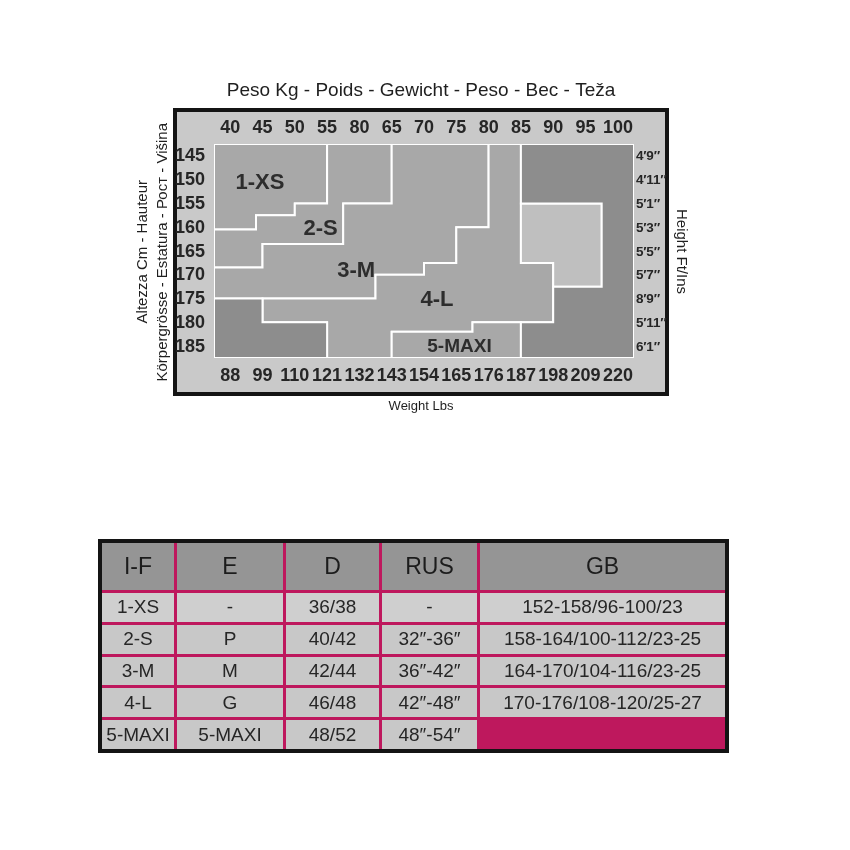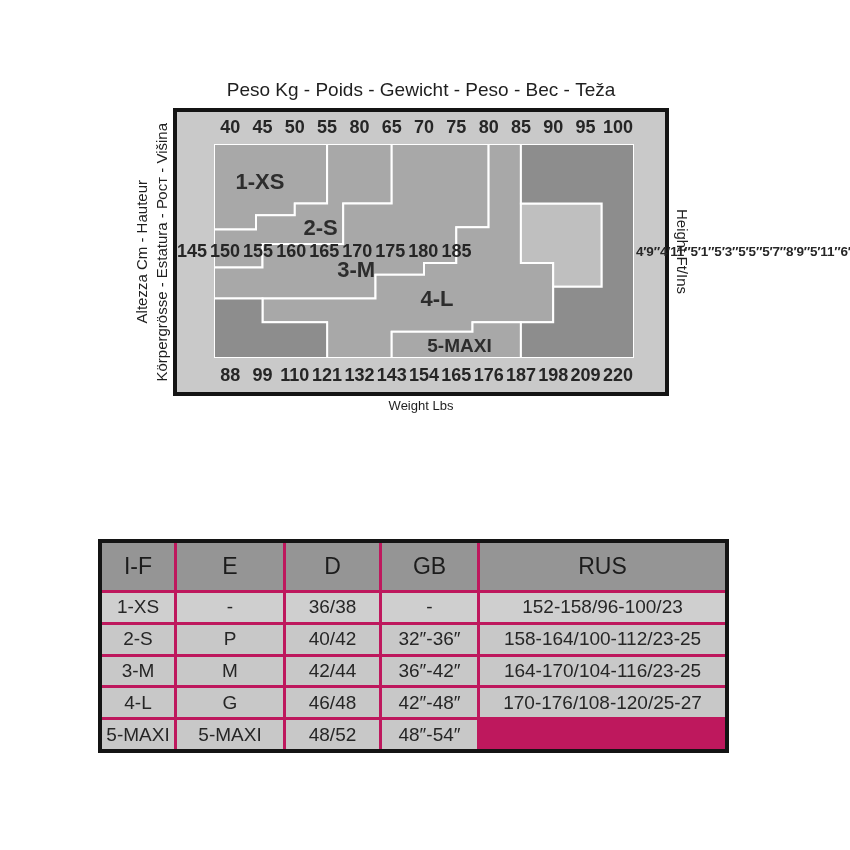--- a/index.html
+++ b/index.html
@@ -9,21 +9,21 @@
 
   
   .chart-title{left:173px;top:79px;width:496px;height:22px;text-align:center;
                font-size:19px;color:#1f1f1f;white-space:nowrap;}
   .chart-frame{left:173px;top:108px;width:488px;height:280px;border:4px solid #141414;
                background:#c9c9c9;font-weight:bold;}
   .tick-row{display:flex;}
   .kg-row{left:37px;top:2px;width:420px;height:26px;}
   .lbs-row{left:37px;top:250px;width:420px;height:26px;}
   .tick-row .cell{flex:1 1 0;text-align:center;line-height:26px;font-size:18px;white-space:nowrap;}
-  .tick-col{display:flex;}
+  .tick-col{display:flex;flex-direction:column;}
   .cm-col{left:0;top:32px;width:31px;height:214px;}
   .cm-col .cell{flex:1 1 0;text-align:right;padding-right:3px;font-size:18px;
                 display:flex;align-items:center;justify-content:flex-end;}
   .ft-col{left:459px;top:32px;width:36px;height:214px;}
   .ft-col .cell{flex:1 1 0;text-align:left;font-size:13.5px;letter-spacing:-0.2px;
                 display:flex;align-items:center;white-space:nowrap;}
   .zones-svg{left:37px;top:32px;}
   .left-labels{left:108px;top:108px;width:62px;height:288px;display:flex;flex-direction:row;
                align-items:center;justify-content:flex-end;gap:3px;font-size:15px;color:#1f1f1f;}
   .vtext-up{writing-mode:vertical-rl;transform:rotate(180deg);white-space:nowrap;}
@@ -128,22 +128,22 @@
   <div class="abs right-label">
     <span class="vtext-down">Height Ft/Ins</span>
   </div>
 
   <div class="abs chart-xlabel">Weight Lbs</div>
 
   <div class="abs size-table" id="sizeTable">
       <div class="th">I-F</div>
       <div class="th">E</div>
       <div class="th">D</div>
+      <div class="th">RUS</div>
       <div class="th">GB</div>
-      <div class="th">RUS</div>
       <div class="td first">1-XS</div>
       <div class="td first">-</div>
       <div class="td first">36/38</div>
       <div class="td first">-</div>
       <div class="td first">152-158/96-100/23</div>
       <div class="td">2-S</div>
       <div class="td">P</div>
       <div class="td">40/42</div>
       <div class="td">32″-36″</div>
       <div class="td">158-164/100-112/23-25</div>

